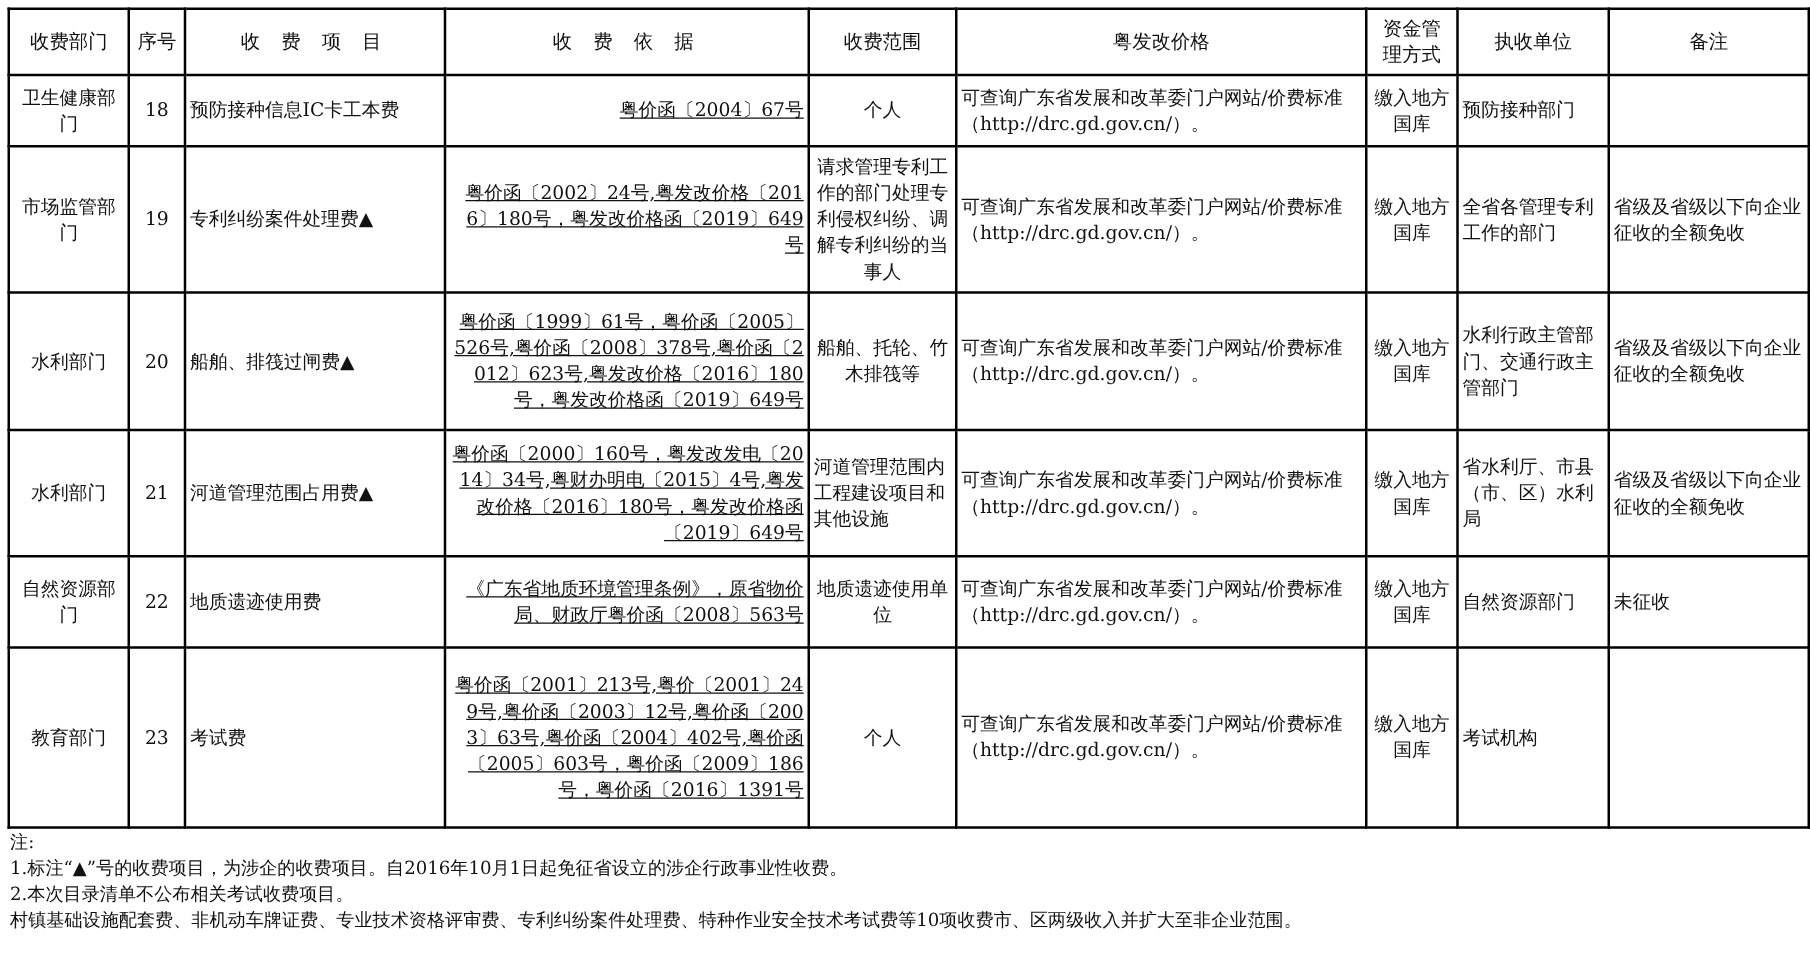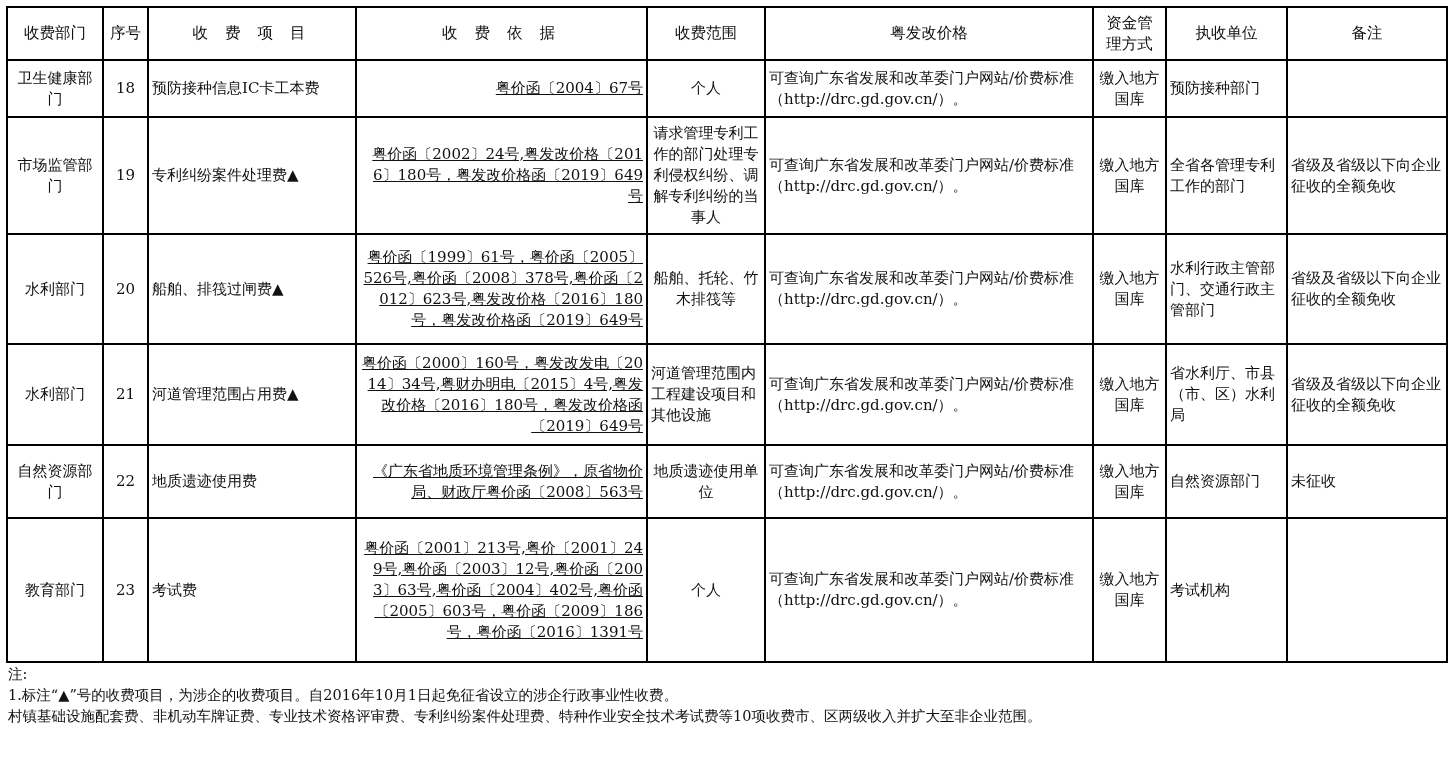--- a/index.html
+++ b/index.html
@@ -155,14 +155,15 @@
       <td class="fund">缴入地方国库</td>
       <td class="unit">考试机构</td>
       <td class="remark"></td>
     </tr>
   </tbody>
 </table>
 
 <div class="notes">
   <div>注:</div>
   <div>1.标注“▲”号的收费项目，为涉企的收费项目。自2016年10月1日起免征省设立的涉企行政事业性收费。</div>
+  <div>2.本次目录清单不公布相关考试收费项目。</div>
   <div>村镇基础设施配套费、非机动车牌证费、专业技术资格评审费、专利纠纷案件处理费、特种作业安全技术考试费等10项收费市、区两级收入并扩大至非企业范围。</div>
 </div>
 
 </body></html>

